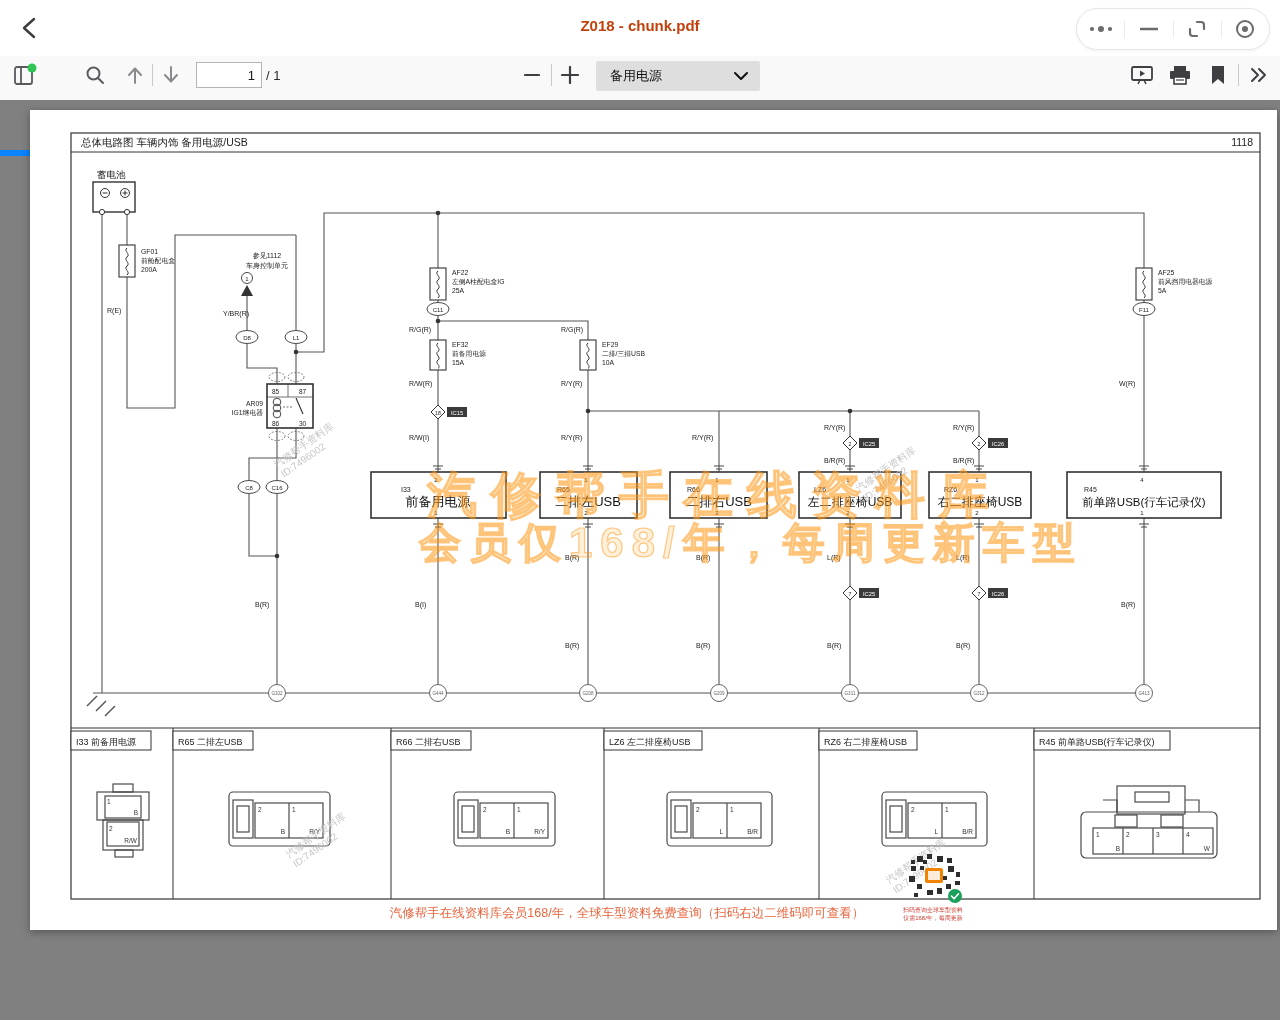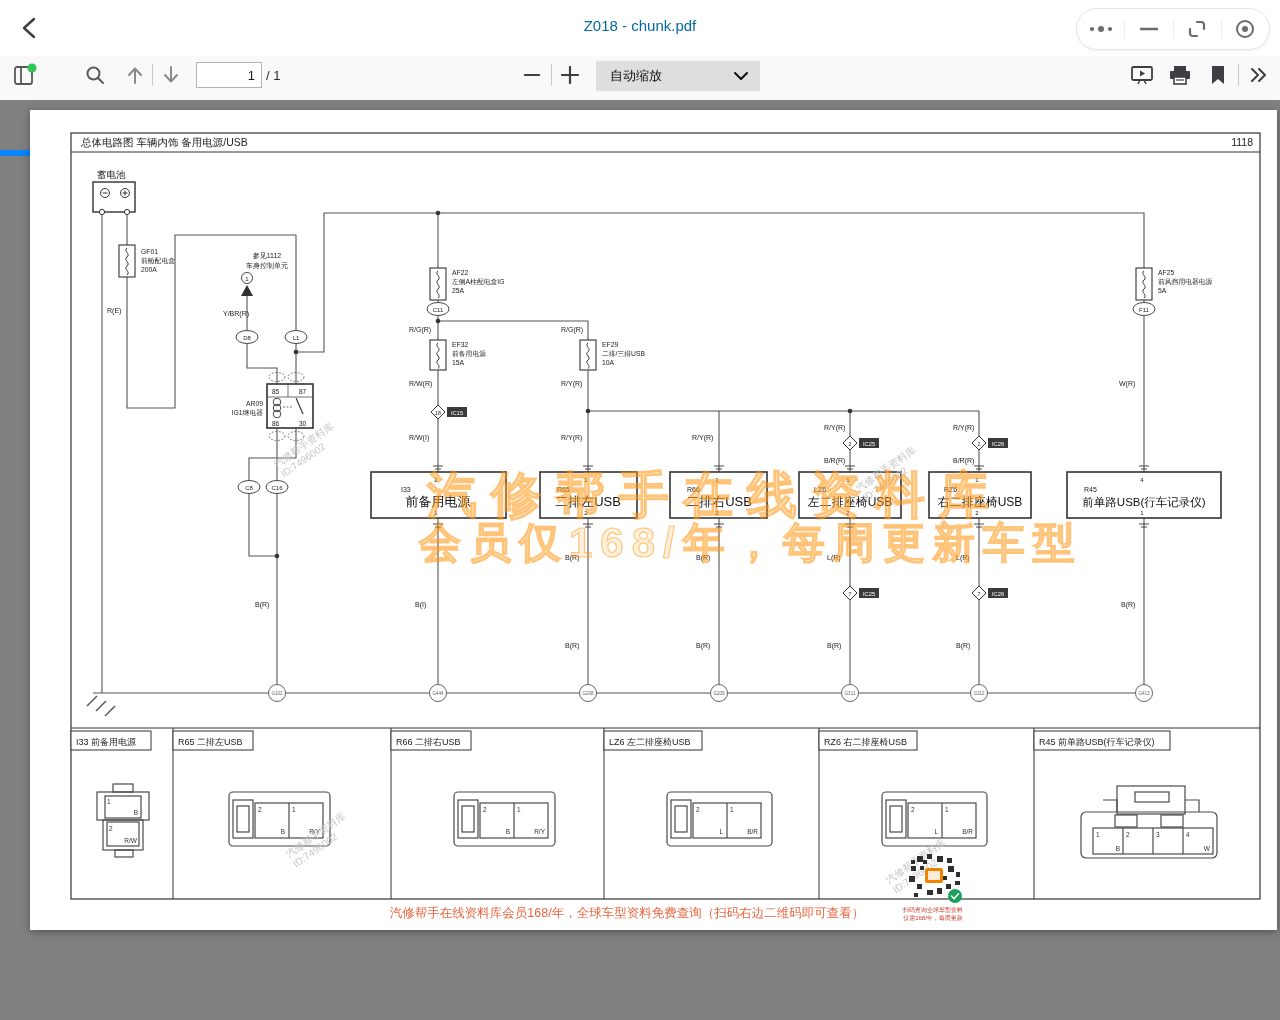--- a/index.html
+++ b/index.html
@@ -1,21 +1,21 @@
 <!DOCTYPE html>
 <html><head>
 <meta charset="utf-8">
 <style>
   html,body{margin:0;padding:0;}
   body{width:1280px;height:1020px;overflow:hidden;background:#808080;
        font-family:"Liberation Sans",sans-serif;-webkit-font-smoothing:antialiased;}
   .titlebar{position:absolute;left:0;top:0;width:1280px;height:56px;background:#ffffff;}
   .back-btn{position:absolute;left:16px;top:14px;width:28px;height:28px;cursor:pointer;}
   .doc-title{position:absolute;left:0;top:17px;width:1280px;text-align:center;
-             font-size:15px;font-weight:400;color:#0369a1;}
+             font-size:15px;font-weight:700;color:#c2410c;}
   .win-pill{position:absolute;right:10px;top:8px;width:192px;height:40px;background:#fff;
             border:1px solid #e6e6e6;border-radius:21px;box-shadow:0 1px 3px rgba(0,0,0,.06);
             display:flex;align-items:center;}
   .win-seg{flex:1;height:40px;display:flex;align-items:center;justify-content:center;cursor:pointer;}
   .win-div{width:1px;height:18px;background:#ececec;}
   .toolbar{position:absolute;left:0;top:56px;width:1280px;height:44px;background:#f9f9fa;}
   .tb-icon{position:absolute;top:0;height:38px;display:flex;align-items:center;justify-content:center;cursor:pointer;}
   .page-input{position:absolute;left:196px;top:6px;width:52px;height:24px;border:1px solid #b4b4b7;
               background:#fff;font-size:13px;text-align:right;padding:0 6px;color:#1a1a1a;
               font-family:"Liberation Sans",sans-serif;}
@@ -105,21 +105,21 @@
     </svg>
   </div>
   <div style="position:absolute;left:551px;top:8px;width:1px;height:22px;background:#c9c9cc;"></div>
   <div class="tb-icon" style="left:556px;width:28px;">
     <svg width="18" height="18">
       <line x1="1" y1="9" x2="17" y2="9" stroke="#3f3f43" stroke-width="2.2" stroke-linecap="round"></line>
       <line x1="9" y1="1" x2="9" y2="17" stroke="#3f3f43" stroke-width="2.2" stroke-linecap="round"></line>
     </svg>
   </div>
   <div class="zoom-select">
-    <span>自动缩放</span>
+    <span>备用电源</span>
     <svg width="26" height="10" style="margin-right:6px;">
       <polyline points="7,2 13,8 19,2" fill="none" stroke="#111" stroke-width="2" stroke-linecap="round" stroke-linejoin="round"></polyline>
     </svg>
   </div>
 
   <div class="tb-icon" style="left:1128px;width:28px;">
     <svg width="22" height="20">
       <rect x="1" y="2" width="20" height="13" rx="1.5" fill="none" stroke="#3f3f43" stroke-width="1.8"></rect>
       <path d="M9,5.5 L14,8.5 L9,11.5 Z" fill="#3f3f43"></path>
       <line x1="7" y1="19" x2="9" y2="15" stroke="#3f3f43" stroke-width="1.6"></line>

